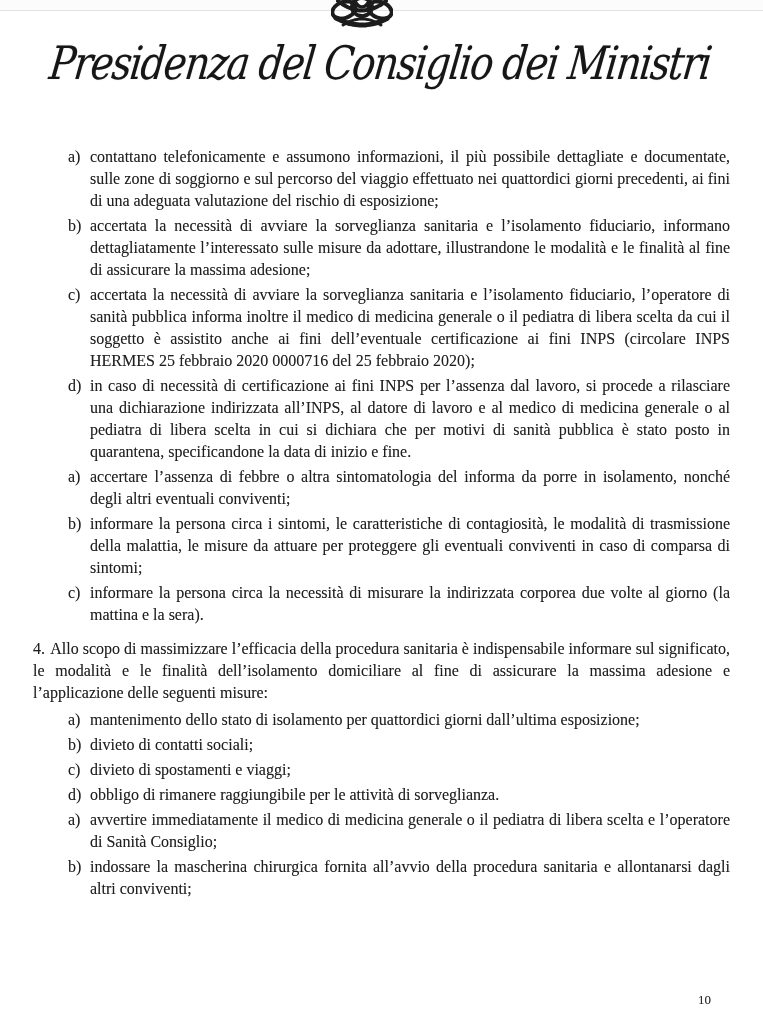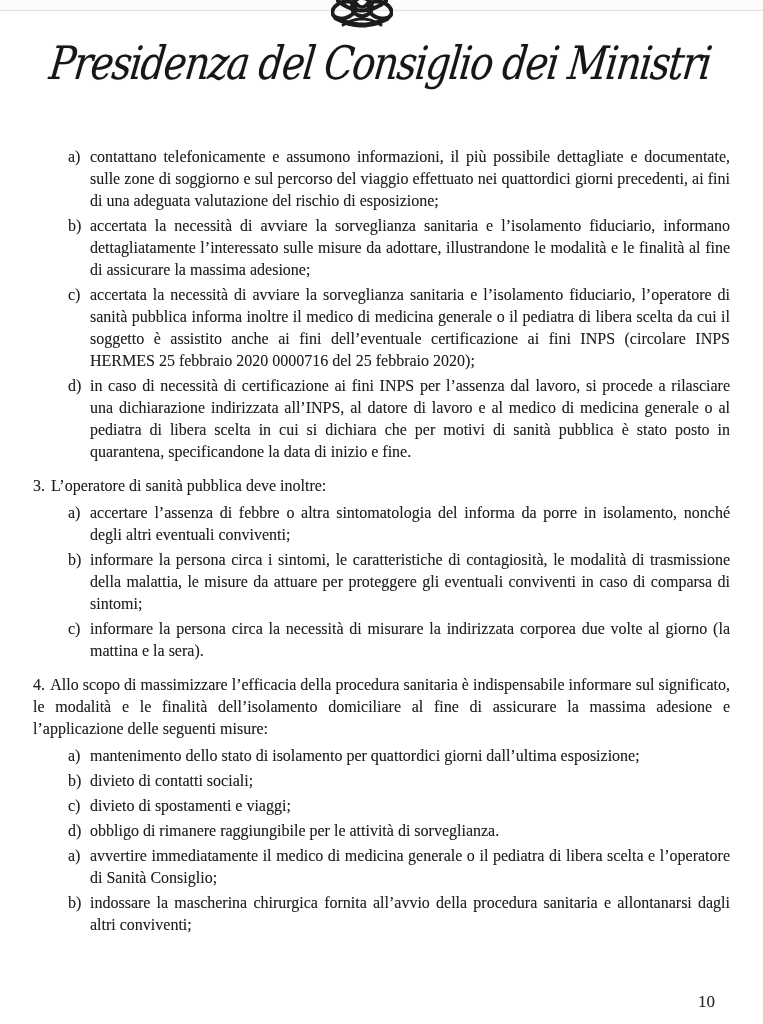--- a/index.html
+++ b/index.html
@@ -41,21 +41,21 @@
     text-shadow: 0 0 0.6px rgba(40,40,40,0.4);
   }
   .list { margin-left: 35px; }
   .li { display: flex; margin-bottom: 3px; }
   .lt { width: 22px; flex-shrink: 0; }
   .tx { flex: 1; text-align: justify; }
   .sec { text-align: justify; margin: 12px 0 5px 0; }
   .sec .num { margin-right: 2px; }
   .pageno {
     position: absolute; top: 992px; left: 698px;
-    font-size: 17px; color: #2a2a2a;
+    font-size: 13px; color: #2a2a2a;
     text-shadow: 0 0 0.6px rgba(40,40,40,0.4);
   }
 </style>
 </head>
 <body>
 
 <div class="scan-strip"></div>
 
 <div class="emblem">
   <svg width="62" height="38" viewBox="0 0 62 38" xmlns="http://www.w3.org/2000/svg" aria-hidden="true">
@@ -87,24 +87,20 @@
     <div class="li">
       <span class="lt">c)</span>
       <span class="tx">accertata la necessità di avviare la sorveglianza sanitaria e l’isolamento fiduciario, l’operatore di sanità pubblica informa inoltre il medico di medicina generale o il pediatra di libera scelta da cui il soggetto è assistito anche ai fini dell’eventuale certificazione ai fini INPS (circolare INPS HERMES 25 febbraio 2020 0000716 del 25 febbraio 2020);</span>
     </div>
     <div class="li">
       <span class="lt">d)</span>
       <span class="tx">in caso di necessità di certificazione ai fini INPS per l’assenza dal lavoro, si procede a rilasciare una dichiarazione indirizzata all’INPS, al datore di lavoro e al medico di medicina generale o al pediatra di libera scelta in cui si dichiara che per motivi di sanità pubblica è stato posto in quarantena, specificandone la data di inizio e fine.</span>
     </div>
   </div>
 
-  <p class="sec">
-    <span class="num">3.</span>
-    <span>L’operatore di sanità pubblica deve inoltre:</span>
-  </p>
   <div class="list">
     <div class="li">
       <span class="lt">a)</span>
       <span class="tx">accertare l’assenza di febbre o altra sintomatologia del informa da porre in isolamento, nonché degli altri eventuali conviventi;</span>
     </div>
     <div class="li">
       <span class="lt">b)</span>
       <span class="tx">informare la persona circa i sintomi, le caratteristiche di contagiosità, le modalità di trasmissione della malattia, le misure da attuare per proteggere gli eventuali conviventi in caso di comparsa di sintomi;</span>
     </div>
     <div class="li">

